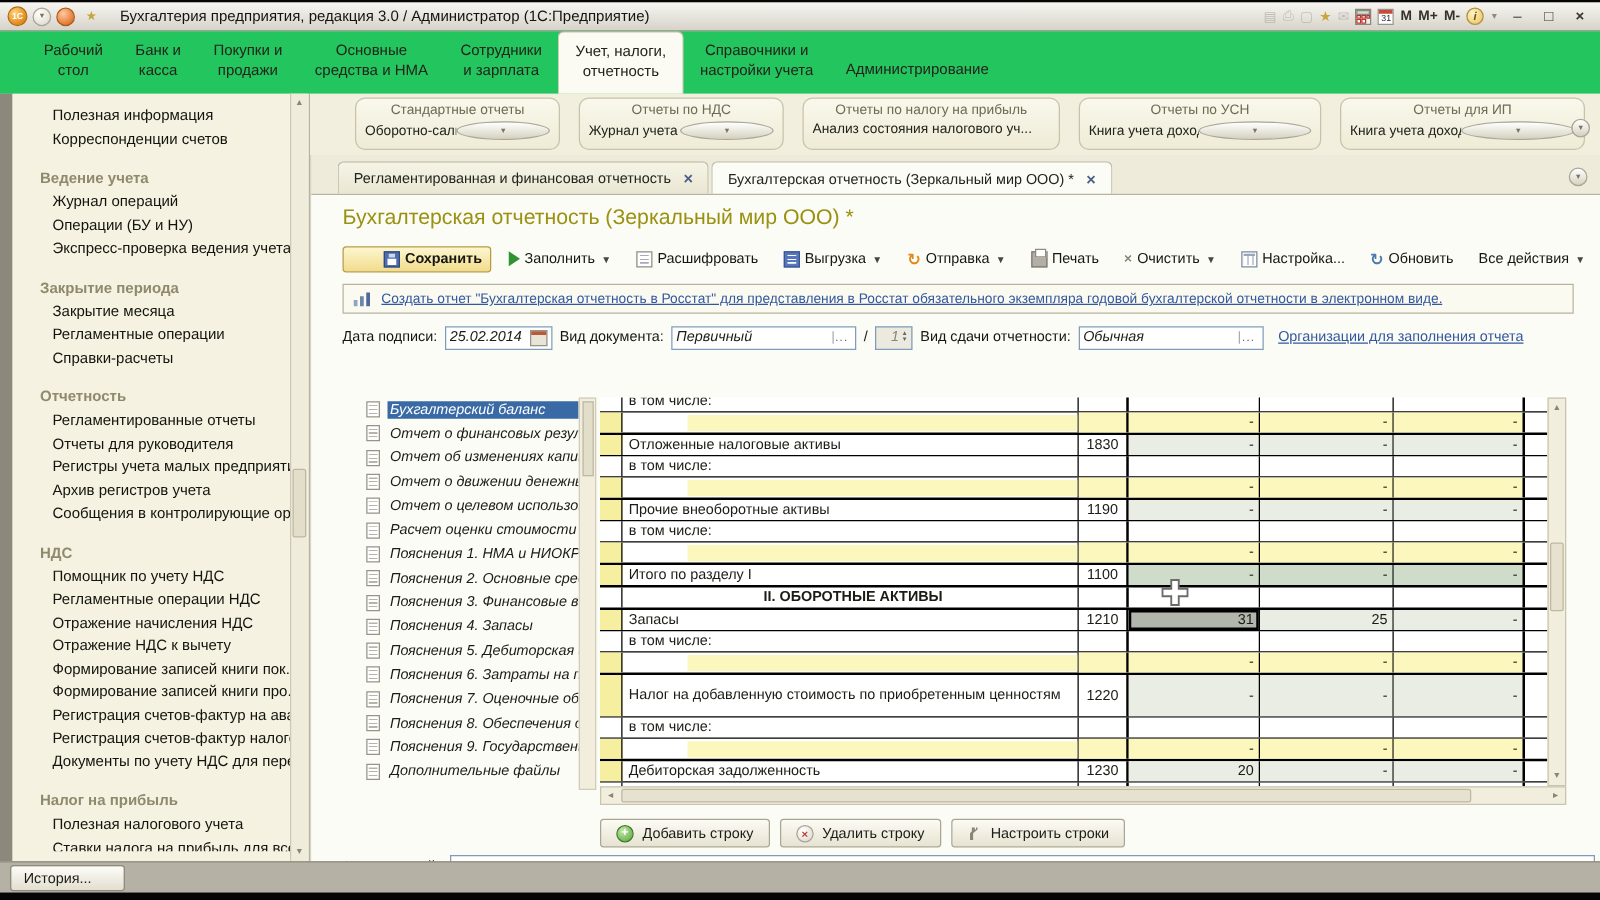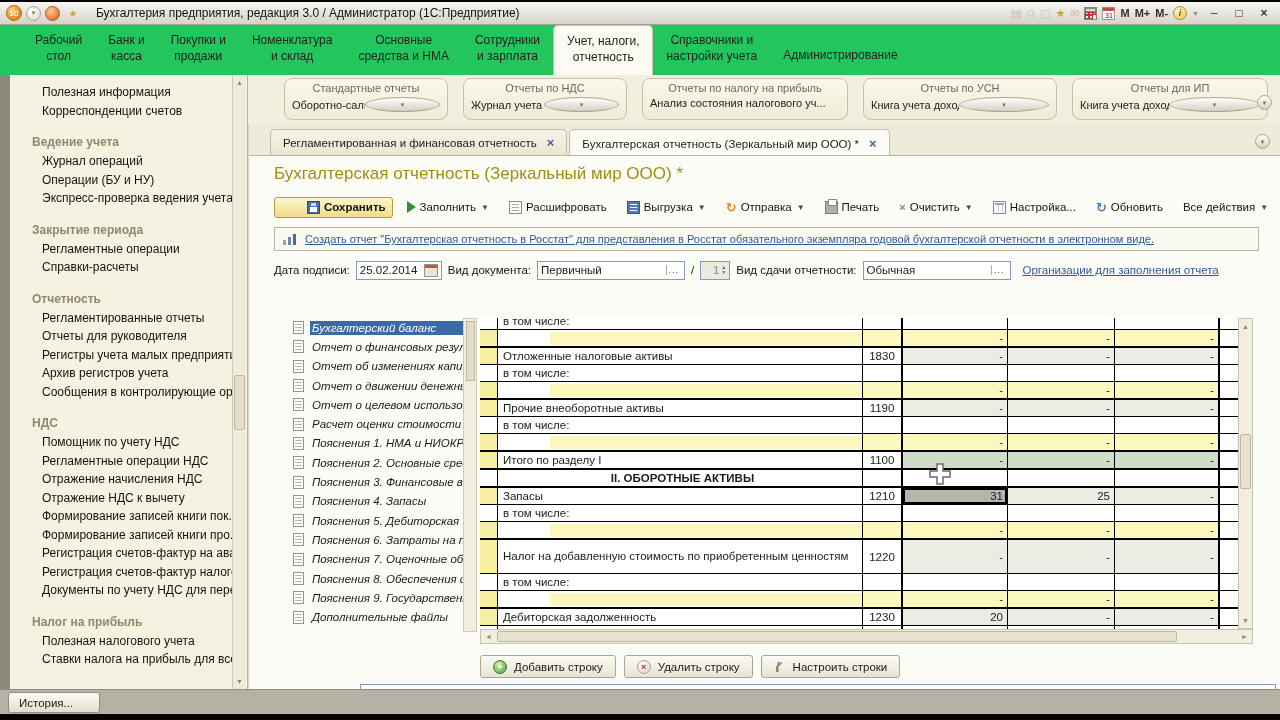--- a/index.html
+++ b/index.html
@@ -104,21 +104,21 @@
 .chart-ic{width:14px;height:12px;position:relative;}
 .chart-ic i{position:absolute;bottom:0;width:3px;background:#8fa3c2;}
 .chart-ic i:nth-child(1){left:0;height:5px;}
 .chart-ic i:nth-child(2){left:5px;height:8px;background:#6d86ad;}
 .chart-ic i:nth-child(3){left:10px;height:11px;background:#4d6b9a;}
 .blink{color:#33589e;text-decoration:underline;font-size:11px;white-space:nowrap;overflow:hidden;cursor:pointer;}
 
 
 .fields{position:absolute;left:25px;top:103px;width:1000px;height:22px;display:flex;align-items:center;gap:6px;font-size:11.5px;}
 .fld-lab{white-space:nowrap;color:#16160f;}
-.inp{height:19px;background:#fff;border:1px solid #7f9db9;display:flex;align-items:center;padding:0 3px;font-size:11.5px;}
+.inp{height:19px;background:#fff;border:1px solid #7f9db9;display:flex;align-items:center;padding:0 3px;font-size:11.5px;font-style:italic;}
 .inp .val{flex:1;white-space:nowrap;overflow:hidden;}
 .inp .dots{border-left:1px solid #aab;padding:0 2px;font-size:9px;color:#555;letter-spacing:1px;}
 .inp.date{width:86px;}
 .inp.w150{width:148px;}
 .inp.corr{width:30px;background:#eceade;color:#8a8678;}
 .calbtn{width:14px;height:13px;background:#e8e4d6;border:1px solid #98948a;margin-left:2px;display:grid;grid-template-rows:3px 1fr;}
 .calbtn::before{content:"";background:#b85a3a;}
 .spin{display:flex;flex-direction:column;margin-left:2px;font-size:5px;color:#666;line-height:5px;}
 .flink{color:#33589e;text-decoration:underline;white-space:nowrap;margin-left:6px;cursor:pointer;}
 
@@ -228,24 +228,20 @@
       </div>
       <div class="menu-tab">
         <div>Банк и</div>
         <div>касса</div>
       </div>
       <div class="menu-tab">
         <div>Покупки и</div>
         <div>продажи</div>
       </div>
       <div class="menu-tab">
-        <div>Номенклатура</div>
-        <div>и склад</div>
-      </div>
-      <div class="menu-tab">
         <div>Основные</div>
         <div>средства и НМА</div>
       </div>
       <div class="menu-tab">
         <div>Сотрудники</div>
         <div>и зарплата</div>
       </div>
       <div class="menu-tab active">
         <div>Учет, налоги,</div>
         <div>отчетность</div>
@@ -305,20 +301,21 @@
           <div class="sb-item">Корреспонденции счетов</div>
         </div>
         <div class="sb-sec">
           <div class="sb-head">Ведение учета</div>
           <div class="sb-item">Журнал операций</div>
           <div class="sb-item">Операции (БУ и НУ)</div>
           <div class="sb-item">Экспресс-проверка ведения учета</div>
         </div>
         <div class="sb-sec">
           <div class="sb-head">Закрытие периода</div>
+          <div class="sb-item">Закрытие месяца</div>
           <div class="sb-item">Регламентные операции</div>
           <div class="sb-item">Справки-расчеты</div>
         </div>
         <div class="sb-sec">
           <div class="sb-head">Отчетность</div>
           <div class="sb-item">Регламентированные отчеты</div>
           <div class="sb-item">Отчеты для руководителя</div>
           <div class="sb-item">Регистры учета малых предприятий</div>
           <div class="sb-item">Архив регистров учета</div>
           <div class="sb-item">Сообщения в контролирующие орг...</div>

